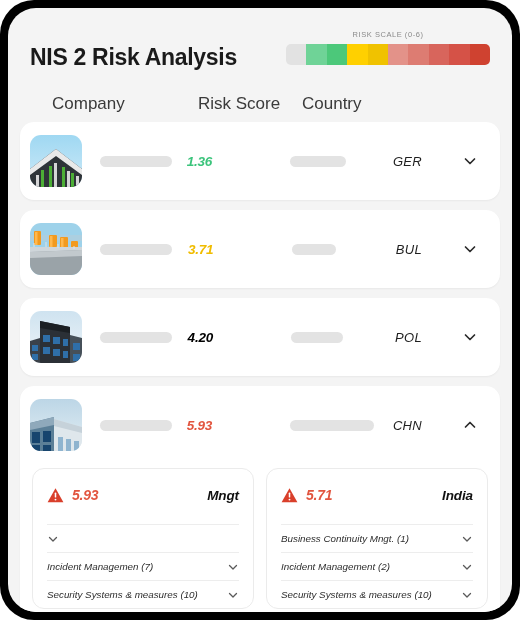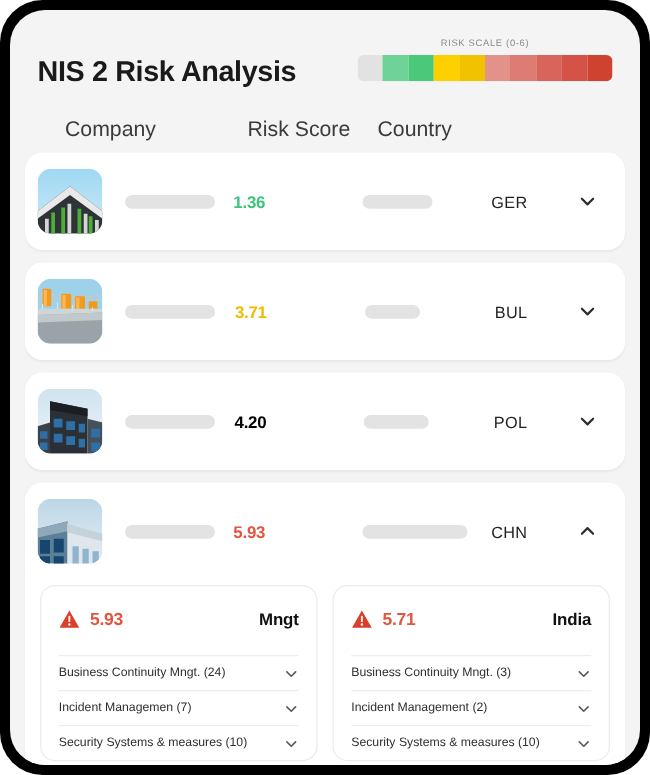--- a/index.html
+++ b/index.html
@@ -81,21 +81,21 @@
     height: 36px;
     font-size: 17px;
     color: #3a3a3a;
   }
   .c-company  { width: 168px; padding-left: 22px; }
   .c-risk     { width: 104px; }
   .c-industry { width: 104px; }
   .c-country  { flex: 1; }
 
   
-  .rows { padding: 0 12px; }
+  .rows { padding: 0 12px; font-style: italic; }
 
   .row-card {
     background: #ffffff;
     border-radius: 14px;
     margin-bottom: 10px;
     box-shadow: 0 1px 2px rgba(0,0,0,0.05);
   }
   .row-card.expanded { border-radius: 14px 14px 14px 14px; }
 
   .row-main {
@@ -427,21 +427,20 @@
                   <svg viewBox="0 0 17 17">
                     <path d="M8.5 1.3 L16.4 15.2 L0.6 15.2 Z" fill="#d93f2b"></path>
   <rect x="7.75" y="5.6" width="1.5" height="5" rx="0.7" fill="#ffffff"></rect>
   <circle cx="8.5" cy="12.6" r="0.95" fill="#ffffff"></circle>
                   </svg>
                 </span>
            <span class="detail-score" style="color:#e2553f">5.93</span>
            <span class="detail-country">Mngt</span>
          </div>
               <div class="detail-item">
-             <span class="label">Business Continuity Mngt. (24)</span>
              <span class="chev">
                   <svg viewBox="0 0 12 12" fill="none" stroke="currentColor" stroke-width="1.3" stroke-linecap="round" stroke-linejoin="round">
                     <path d="M2.5 4.5 L6 8 L9.5 4.5"></path>
                   </svg>
                 </span>
            </div>
               <div class="detail-item">
              <span class="label">Incident Managemen (7)</span>
              <span class="chev">
                   <svg viewBox="0 0 12 12" fill="none" stroke="currentColor" stroke-width="1.3" stroke-linecap="round" stroke-linejoin="round">
@@ -464,21 +463,21 @@
                   <svg viewBox="0 0 17 17">
                     <path d="M8.5 1.3 L16.4 15.2 L0.6 15.2 Z" fill="#d93f2b"></path>
   <rect x="7.75" y="5.6" width="1.5" height="5" rx="0.7" fill="#ffffff"></rect>
   <circle cx="8.5" cy="12.6" r="0.95" fill="#ffffff"></circle>
                   </svg>
                 </span>
            <span class="detail-score" style="color:#e2553f">5.71</span>
            <span class="detail-country">India</span>
          </div>
               <div class="detail-item">
-             <span class="label">Business Continuity Mngt.  (3)</span>
+             <span class="label">Business Continuity Mngt.  (1)</span>
              <span class="chev">
                   <svg viewBox="0 0 12 12" fill="none" stroke="currentColor" stroke-width="1.3" stroke-linecap="round" stroke-linejoin="round">
                     <path d="M2.5 4.5 L6 8 L9.5 4.5"></path>
                   </svg>
                 </span>
            </div>
               <div class="detail-item">
              <span class="label">Incident Management (2)</span>
              <span class="chev">
                   <svg viewBox="0 0 12 12" fill="none" stroke="currentColor" stroke-width="1.3" stroke-linecap="round" stroke-linejoin="round">

